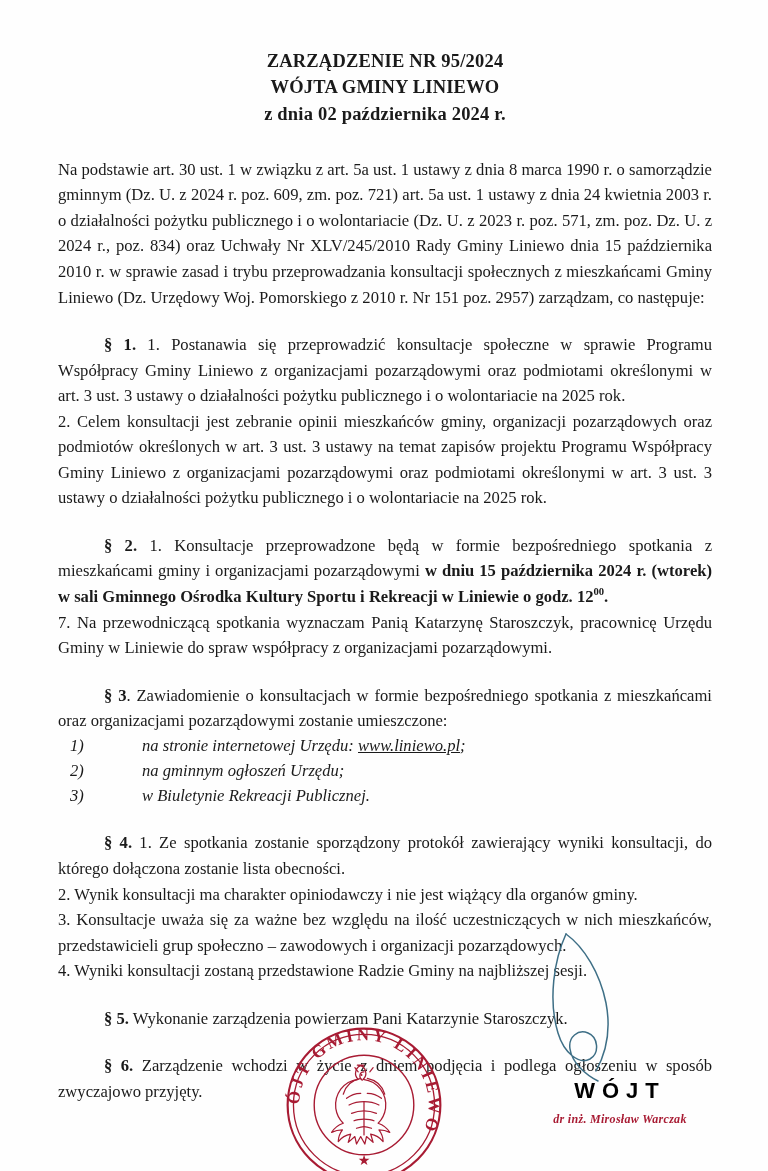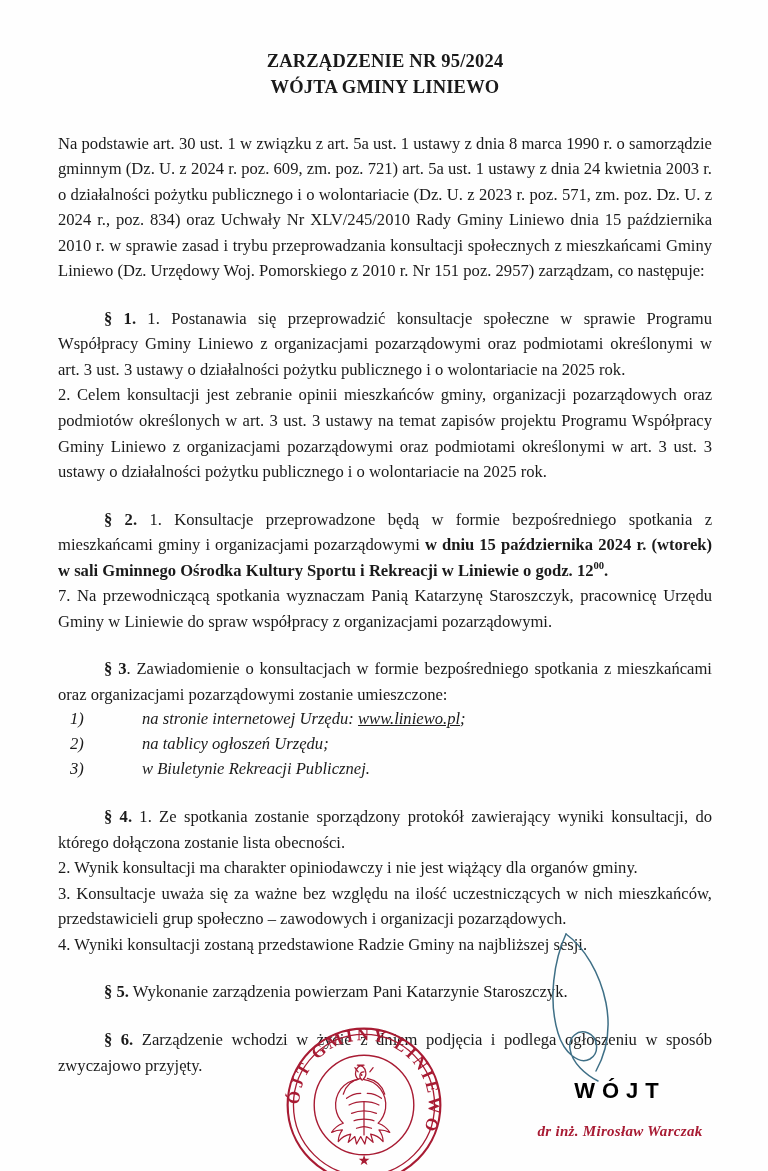--- a/index.html
+++ b/index.html
@@ -93,24 +93,24 @@
     color: #9e1b32;
   }
   .sig-title {
     font-family: "Liberation Sans", "DejaVu Sans", sans-serif;
     font-weight: bold;
     font-size: 22px;
     letter-spacing: 7px;
     color: #000000;
   }
   .sig-name {
-    margin-top: 19px;
+    margin-top: 8px;
     font-style: italic;
     font-weight: bold;
-    font-size: 15px;
+    font-size: 12px;
     letter-spacing: 0.3px;
     color: #a81b33;
   }
 
   .signature-ink {
     position: absolute;
     left: 524px;
     top: 925px;
     width: 130px;
     height: 165px;
@@ -129,35 +129,36 @@
 </head>
 <body>
 
 <div id="page">
 
   <div class="doc">
 
     <div class="title-block">
       <span class="title-line">ZARZĄDZENIE NR 95/2024</span>
       <span class="title-line">WÓJTA GMINY LINIEWO</span>
+      <span class="title-line">z dnia 02 października 2024 r.</span>
     </div>
 
 
     <p class="para basis">Na podstawie art.  30 ust. 1 w związku z art. 5a ust. 1 ustawy z dnia 8 marca 1990 r. o samorządzie gminnym (Dz. U. z 2024 r. poz. 609, zm. poz. 721) art. 5a ust. 1 ustawy z dnia 24 kwietnia 2003 r. o działalności pożytku publicznego i o wolontariacie (Dz. U. z 2023 r. poz. 571, zm. poz. Dz. U. z 2024 r., poz. 834) oraz Uchwały Nr XLV/245/2010 Rady Gminy Liniewo dnia 15 października 2010 r. w sprawie zasad i trybu przeprowadzania konsultacji społecznych z mieszkańcami Gminy Liniewo (Dz. Urzędowy Woj. Pomorskiego z 2010 r. Nr 151 poz. 2957) zarządzam, co następuje:</p>
 
     <p class="para sec indent"><span class="b">§ 1.</span><span> 1. Postanawia się przeprowadzić konsultacje społeczne w sprawie Programu Współpracy Gminy Liniewo z organizacjami pozarządowymi oraz podmiotami określonymi w art. 3 ust. 3 ustawy o działalności pożytku publicznego i o wolontariacie na 2025 rok.</span></p>
     <p class="para sub">2. Celem konsultacji jest zebranie opinii mieszkańców gminy, organizacji pozarządowych oraz podmiotów określonych w art. 3 ust. 3 ustawy na temat zapisów projektu Programu Współpracy Gminy Liniewo z organizacjami pozarządowymi oraz podmiotami określonymi w art. 3 ust. 3 ustawy o działalności pożytku publicznego i o wolontariacie  na 2025 rok.</p>
 
     <p class="para sec indent"><span class="b">§ 2.</span><span> 1. Konsultacje przeprowadzone będą w formie bezpośredniego spotkania z mieszkańcami gminy i organizacjami pozarządowymi </span><span class="b">w dniu 15 października 2024 r. (wtorek)  w sali Gminnego Ośrodka Kultury Sportu i Rekreacji w Liniewie o godz. 12</span><sup class="b">00</sup><span class="b">.</span></p>
     <p class="para sub">7.  Na przewodniczącą spotkania wyznaczam Panią Katarzynę Staroszczyk, pracownicę Urzędu Gminy w Liniewie do spraw współpracy z organizacjami pozarządowymi.</p>
 
     <p class="para sec indent"><span class="b">§ 3</span><span>. Zawiadomienie o konsultacjach w formie bezpośredniego spotkania z mieszkańcami oraz organizacjami pozarządowymi zostanie umieszczone:</span></p>
     <ul class="numlist">
       <li><span class="mark">1)</span><span>na stronie internetowej Urzędu: </span><span class="u">www.liniewo.pl</span><span>;</span></li>
-      <li><span class="mark">2)</span><span>na tablicy ogłoszeń Urzędu;</span></li>
+      <li><span class="mark">2)</span><span>na gminnym ogłoszeń Urzędu;</span></li>
       <li><span class="mark">3)</span><span>w Biuletynie Rekreacji Publicznej.</span></li>
     </ul>
 
     <p class="para sec indent"><span class="b">§ 4.</span><span> 1. Ze spotkania zostanie sporządzony protokół zawierający wyniki konsultacji, do którego dołączona zostanie lista obecności.</span></p>
     <p class="para sub">2. Wynik konsultacji ma charakter opiniodawczy i nie jest wiążący dla organów gminy.</p>
     <p class="para sub">3. Konsultacje uważa się za ważne bez względu na ilość uczestniczących w nich mieszkańców, przedstawicieli grup społeczno – zawodowych i organizacji pozarządowych.</p>
     <p class="para sub">4. Wyniki konsultacji zostaną przedstawione Radzie Gminy na najbliższej sesji.</p>
 
     <p class="para sec indent"><span class="b">§ 5.</span><span> Wykonanie zarządzenia powierzam Pani Katarzynie Staroszczyk.</span></p>
 

